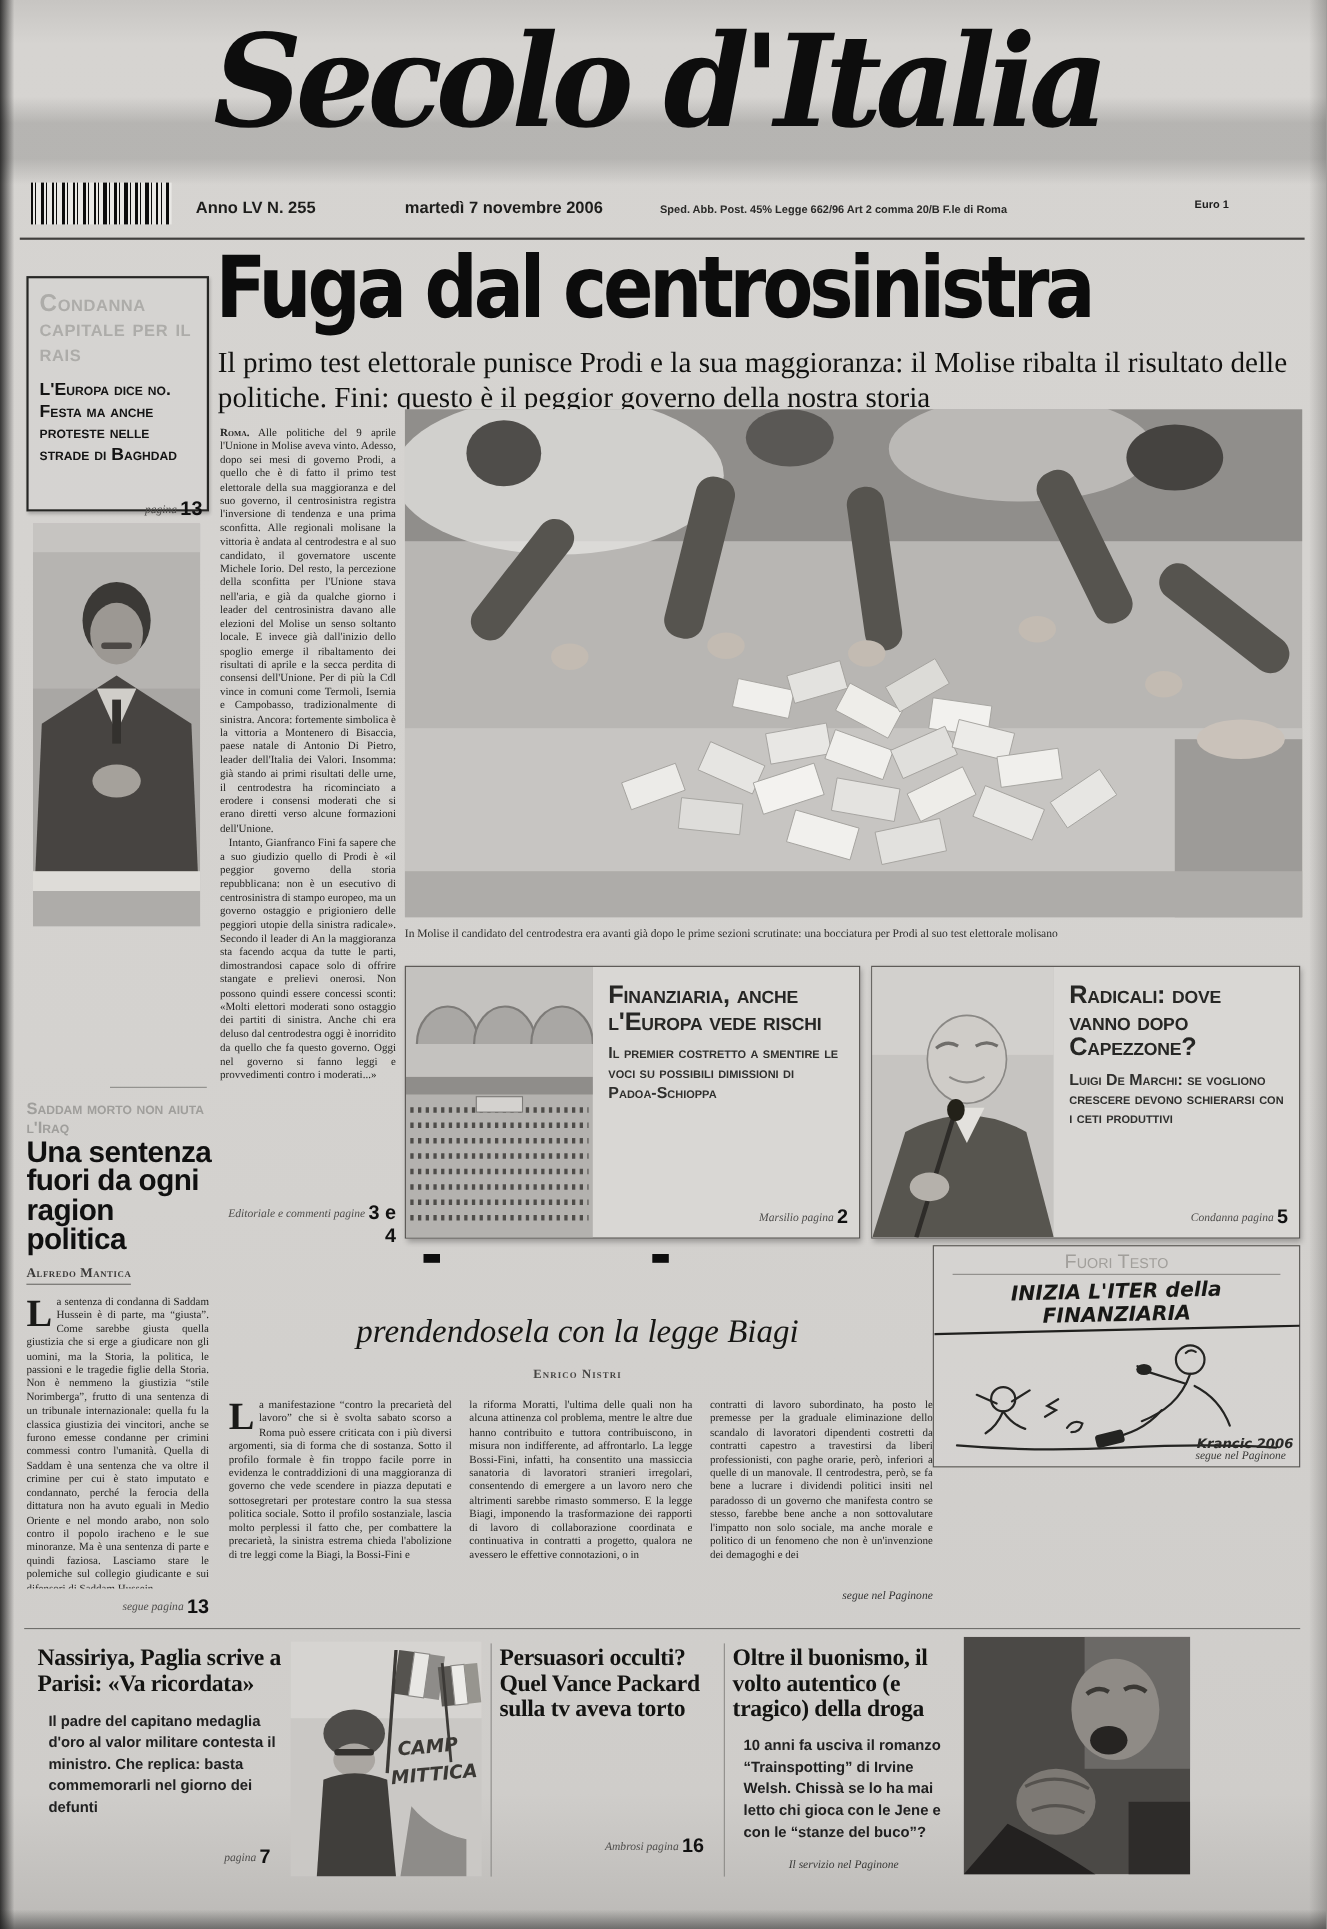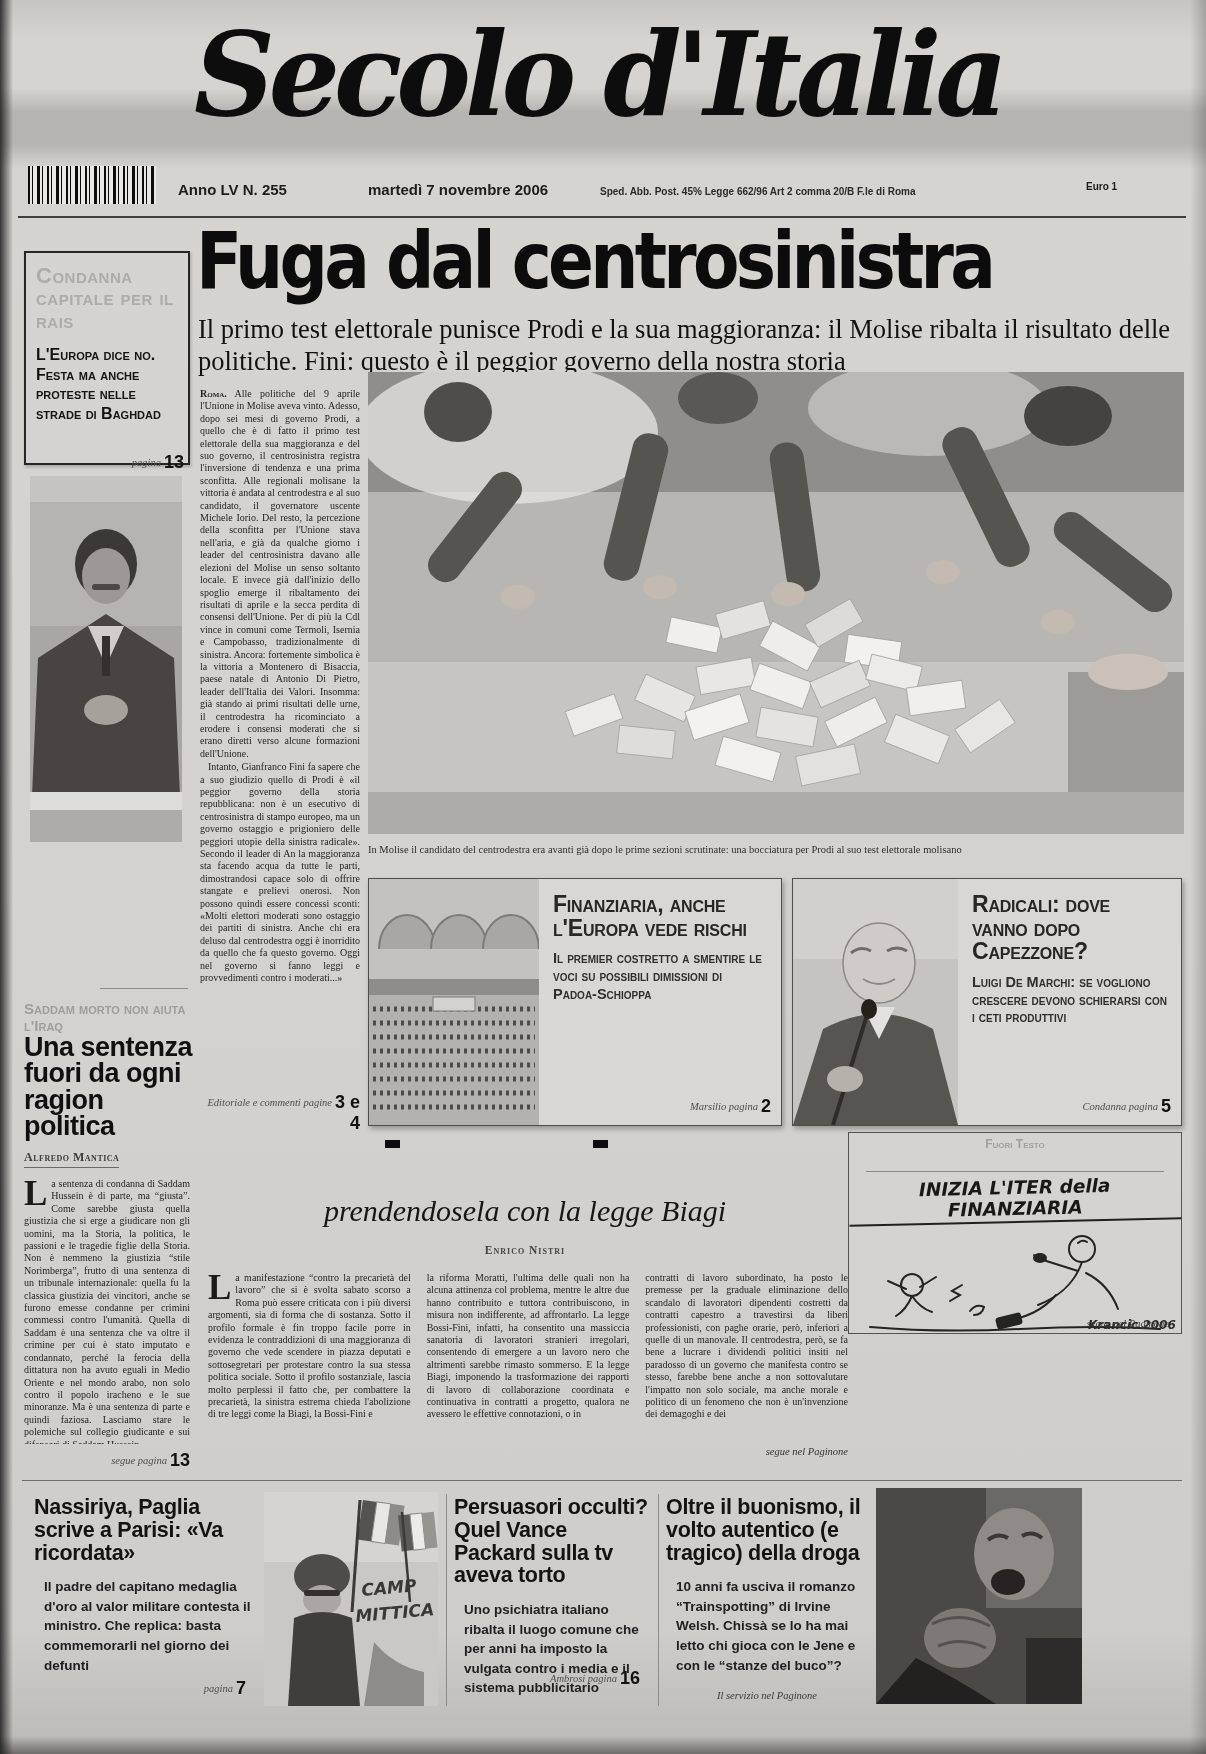--- a/index.html
+++ b/index.html
@@ -65,29 +65,29 @@
   
   .feat-head{left:200px;top:1160px;width:650px;margin:0;text-align:center;font-family:"Liberation Serif",serif;
      font-style:italic;font-weight:normal;font-size:30px;line-height:1.13;color:#161614;}
   .feat-by{left:200px;top:1244px;width:650px;text-align:center;font-family:"Liberation Serif",serif;font-variant:small-caps;
      font-weight:bold;font-size:11.5px;letter-spacing:1px;color:#454442;}
   .feat-cols{left:208px;top:1272px;width:640px;height:170px;display:flex;gap:16px;overflow:hidden;}
   .feat-cols > div{flex:1;}
   .feat-more{left:640px;top:1446px;width:208px;text-align:right;font-family:"Liberation Serif",serif;font-style:italic;font-size:10.5px;color:#333;}
   
   .ft-box{left:848px;top:1132px;width:334px;height:202px;border:1px solid #55534f;background:rgba(216,214,211,.5);box-sizing:border-box;text-align:center;}
-  .ft-label{display:inline-block;margin-top:4px;font-weight:bold;font-size:12px;font-variant:small-caps;color:#a19f9b;
-     border-bottom:1px solid #8c8a87;width:90%;padding-bottom:20px;}
+  .ft-label{display:inline-block;margin-top:4px;font-weight:normal;font-size:18px;font-variant:small-caps;color:#a19f9b;
+     border-bottom:1px solid #8c8a87;width:90%;padding-bottom:0;}
   .ft-caption{display:inline-block;margin-top:5px;font-family:"DejaVu Sans",sans-serif;font-style:italic;font-weight:bold;
      font-size:18.5px;color:#181816;transform:rotate(-1.3deg);border-bottom:2px solid #1f1f1d;padding:0 4px 2px;}
   .ft-more{position:absolute;right:12px;bottom:4px;font-family:"Liberation Serif",serif;font-style:italic;font-size:10.5px;color:#3a3a38;}
   
   .bot-rule{left:22px;top:1480px;width:1160px;height:1px;background:#6f6e6b;}
   .vrule{top:1494px;width:1px;height:212px;background:#8d8c89;}
-  .b-title{font-weight:bold;font-size:21.5px;line-height:1.06;letter-spacing:-.3px;color:#131311;}
+  .b-title{font-weight:bold;font-size:21.5px;line-height:1.06;letter-spacing:-.3px;color:#131311;font-family:Liberation Serif, serif;}
   .b-text{margin-top:13px;margin-left:10px;font-weight:bold;font-size:13.5px;line-height:1.45;color:#212121;}
   .b1{left:34px;top:1496px;width:226px;}
   .b1-ref{left:34px;top:1678px;width:212px;text-align:right;}
   .bphoto1{left:264px;top:1492px;}
   .b2{left:454px;top:1496px;width:196px;}
   .b2-ref{left:454px;top:1668px;width:186px;text-align:right;}
   .b3{left:666px;top:1496px;width:202px;}
   .b3-more{left:666px;top:1690px;width:202px;text-align:center;font-family:"Liberation Serif",serif;font-style:italic;font-size:10.5px;color:#3a3a38;}
   .bphoto2{left:876px;top:1488px;}
 </style>
@@ -339,21 +339,20 @@
       <text x="98" y="104" font-family="DejaVu Sans, sans-serif" font-style="italic" font-weight="bold" font-size="17" fill="#3a3834" transform="rotate(-5 98 104)">CAMP</text>
       <text x="92" y="130" font-family="DejaVu Sans, sans-serif" font-style="italic" font-weight="bold" font-size="17" fill="#3a3834" transform="rotate(-5 92 130)">MITTICA</text>
       <path d="M110,150 q20,24 50,30 l0,34 -60,0 Z" fill="#8e8c89"></path>
     </svg>
   </div>
 
   <div class="abs vrule" style="left:446px"></div>
 
   <div class="abs b2">
     <div class="b-title">Persuasori occulti? Quel Vance Packard sulla tv aveva torto</div>
-    <div class="b-text">Uno psichiatra italiano ribalta il luogo comune che per anni ha imposto la vulgata contro i media e il sistema pubblicitario</div>
   </div>
   <div class="abs b2-ref">
     <span class="pref"><span>Ambrosi pagina</span><b>16</b></span>
   </div>
 
   <div class="abs vrule" style="left:658px"></div>
 
   <div class="abs b3">
     <div class="b-title">Oltre il buonismo, il volto autentico (e tragico) della droga</div>
     <div class="b-text">10 anni fa usciva il romanzo “Trainspotting” di Irvine Welsh. Chissà se lo ha mai letto chi gioca con le Jene e con le “stanze del buco”?</div>

